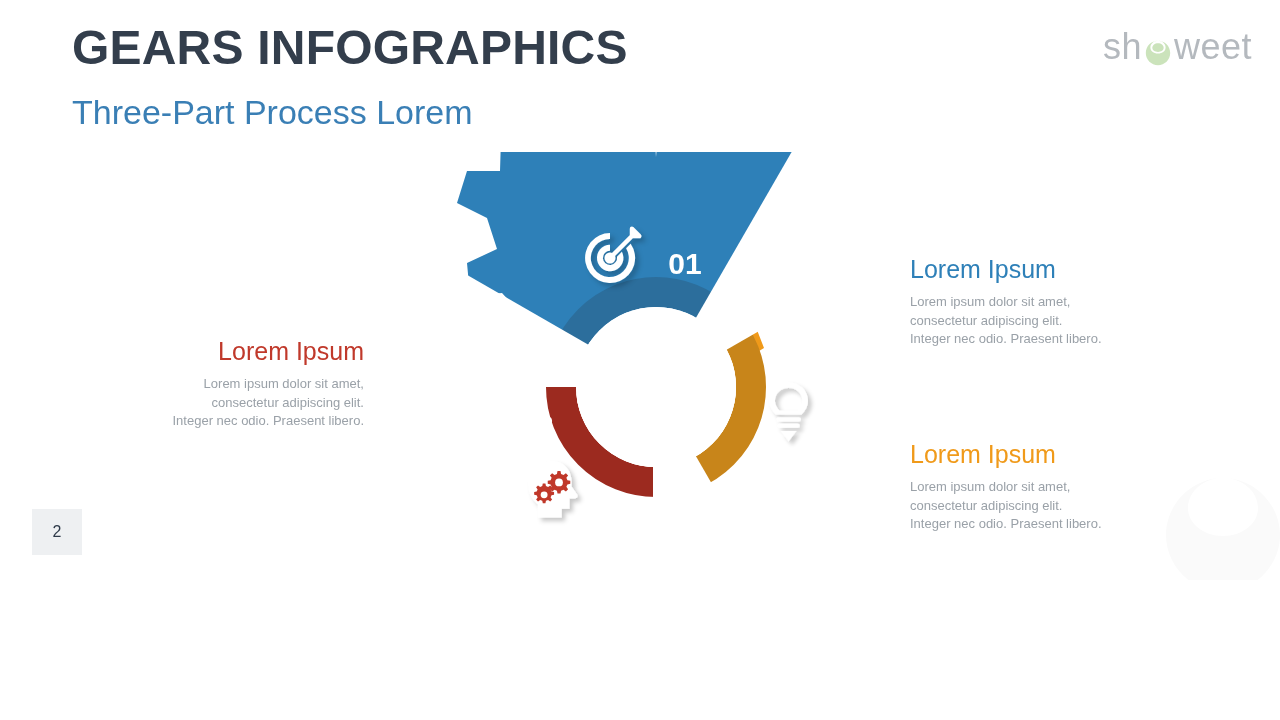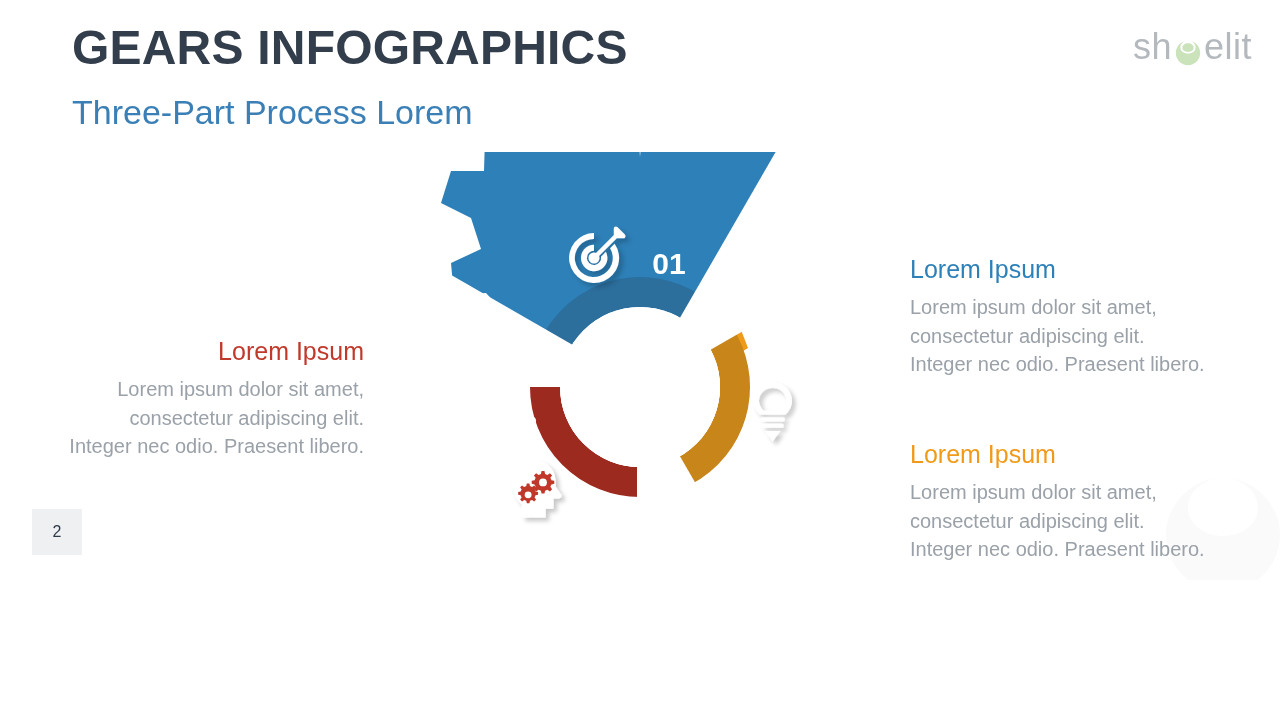--- a/index.html
+++ b/index.html
@@ -88,21 +88,21 @@
     color: #2f3b4a;
     font-size: 16px;
     display: flex;
     align-items: center;
     justify-content: center;
   }
 
   
   #gear-wrap {
     position: absolute;
-    left: 397px;
+    left: 413px;
     top: 152px;
     width: 490px;
     height: 470px;
   }
   #gear-svg { display: block; width: 490px; height: 470px; }
 
   .gear-number {
     font-family: "Liberation Sans", sans-serif;
     font-size: 30px;
     font-weight: bold;
@@ -111,21 +111,21 @@
 
   
   .text-block { position: absolute; }
   .tb-heading {
     font-size: 25px;
     font-weight: normal;
     line-height: 1.25;
     margin: 0 0 8px 0;
   }
   .tb-body {
-    font-size: 20px;
+    font-size: 13px;
     color: #9aa1a8;
     line-height: 1.42;
     margin: 0;
     font-weight: normal;
   }
 
   #block-left {
     left: 68px;
     top: 336px;
     width: 296px;
@@ -163,21 +163,21 @@
       <svg viewBox="0 0 32 32" width="30" height="30" aria-hidden="true">
         <path d="M16 3 C23.2 3 29 8.8 29 16 C29 23.2 23.2 29 16 29 C8.8 29 3 23.2 3 16 C3 8.8 8.8 3 16 3 Z
                  M16 3 C11.5 3 7.9 6.1 7.9 10.2 C7.9 13.9 11.3 16.6 16 16.6 C20.7 16.6 24.1 13.9 24.1 10.2
                  C24.1 6.1 20.5 3 16 3 Z" fill="#c3dfb0" fill-rule="evenodd"></path>
         <path d="M16 4.2 C11.8 4.2 8.6 7.0 8.6 10.4 C8.6 13.6 11.8 15.9 16 15.9 C20.2 15.9 23.4 13.6 23.4 10.4
                  C23.4 7.0 20.2 4.2 16 4.2 Z" fill="#ffffff"></path>
         <path d="M16 5.6 C12.6 5.6 10.0 7.7 10.0 10.4 C10.0 13.0 12.6 14.8 16 14.8 C19.4 14.8 22.0 13.0 22.0 10.4
                  C22.0 7.7 19.4 5.6 16 5.6 Z" fill="#c3dfb0"></path>
       </svg>
     </span>
-    <span>elit</span>
+    <span>weet</span>
   </div>
 
   <div id="watermark">
     <svg viewBox="0 0 150 150" width="150" height="150" aria-hidden="true">
       <path d="M75 18 C106 18 132 44 132 75 C132 106 106 132 75 132 C44 132 18 106 18 75 C18 44 44 18 75 18 Z
                M75 18 C56 18 40 31 40 48 C40 64 56 76 75 76 C94 76 110 64 110 48 C110 31 94 18 75 18 Z" fill="#fafafa" fill-rule="evenodd"></path>
     </svg>
   </div>
 
   <div id="page-badge">2</div>

